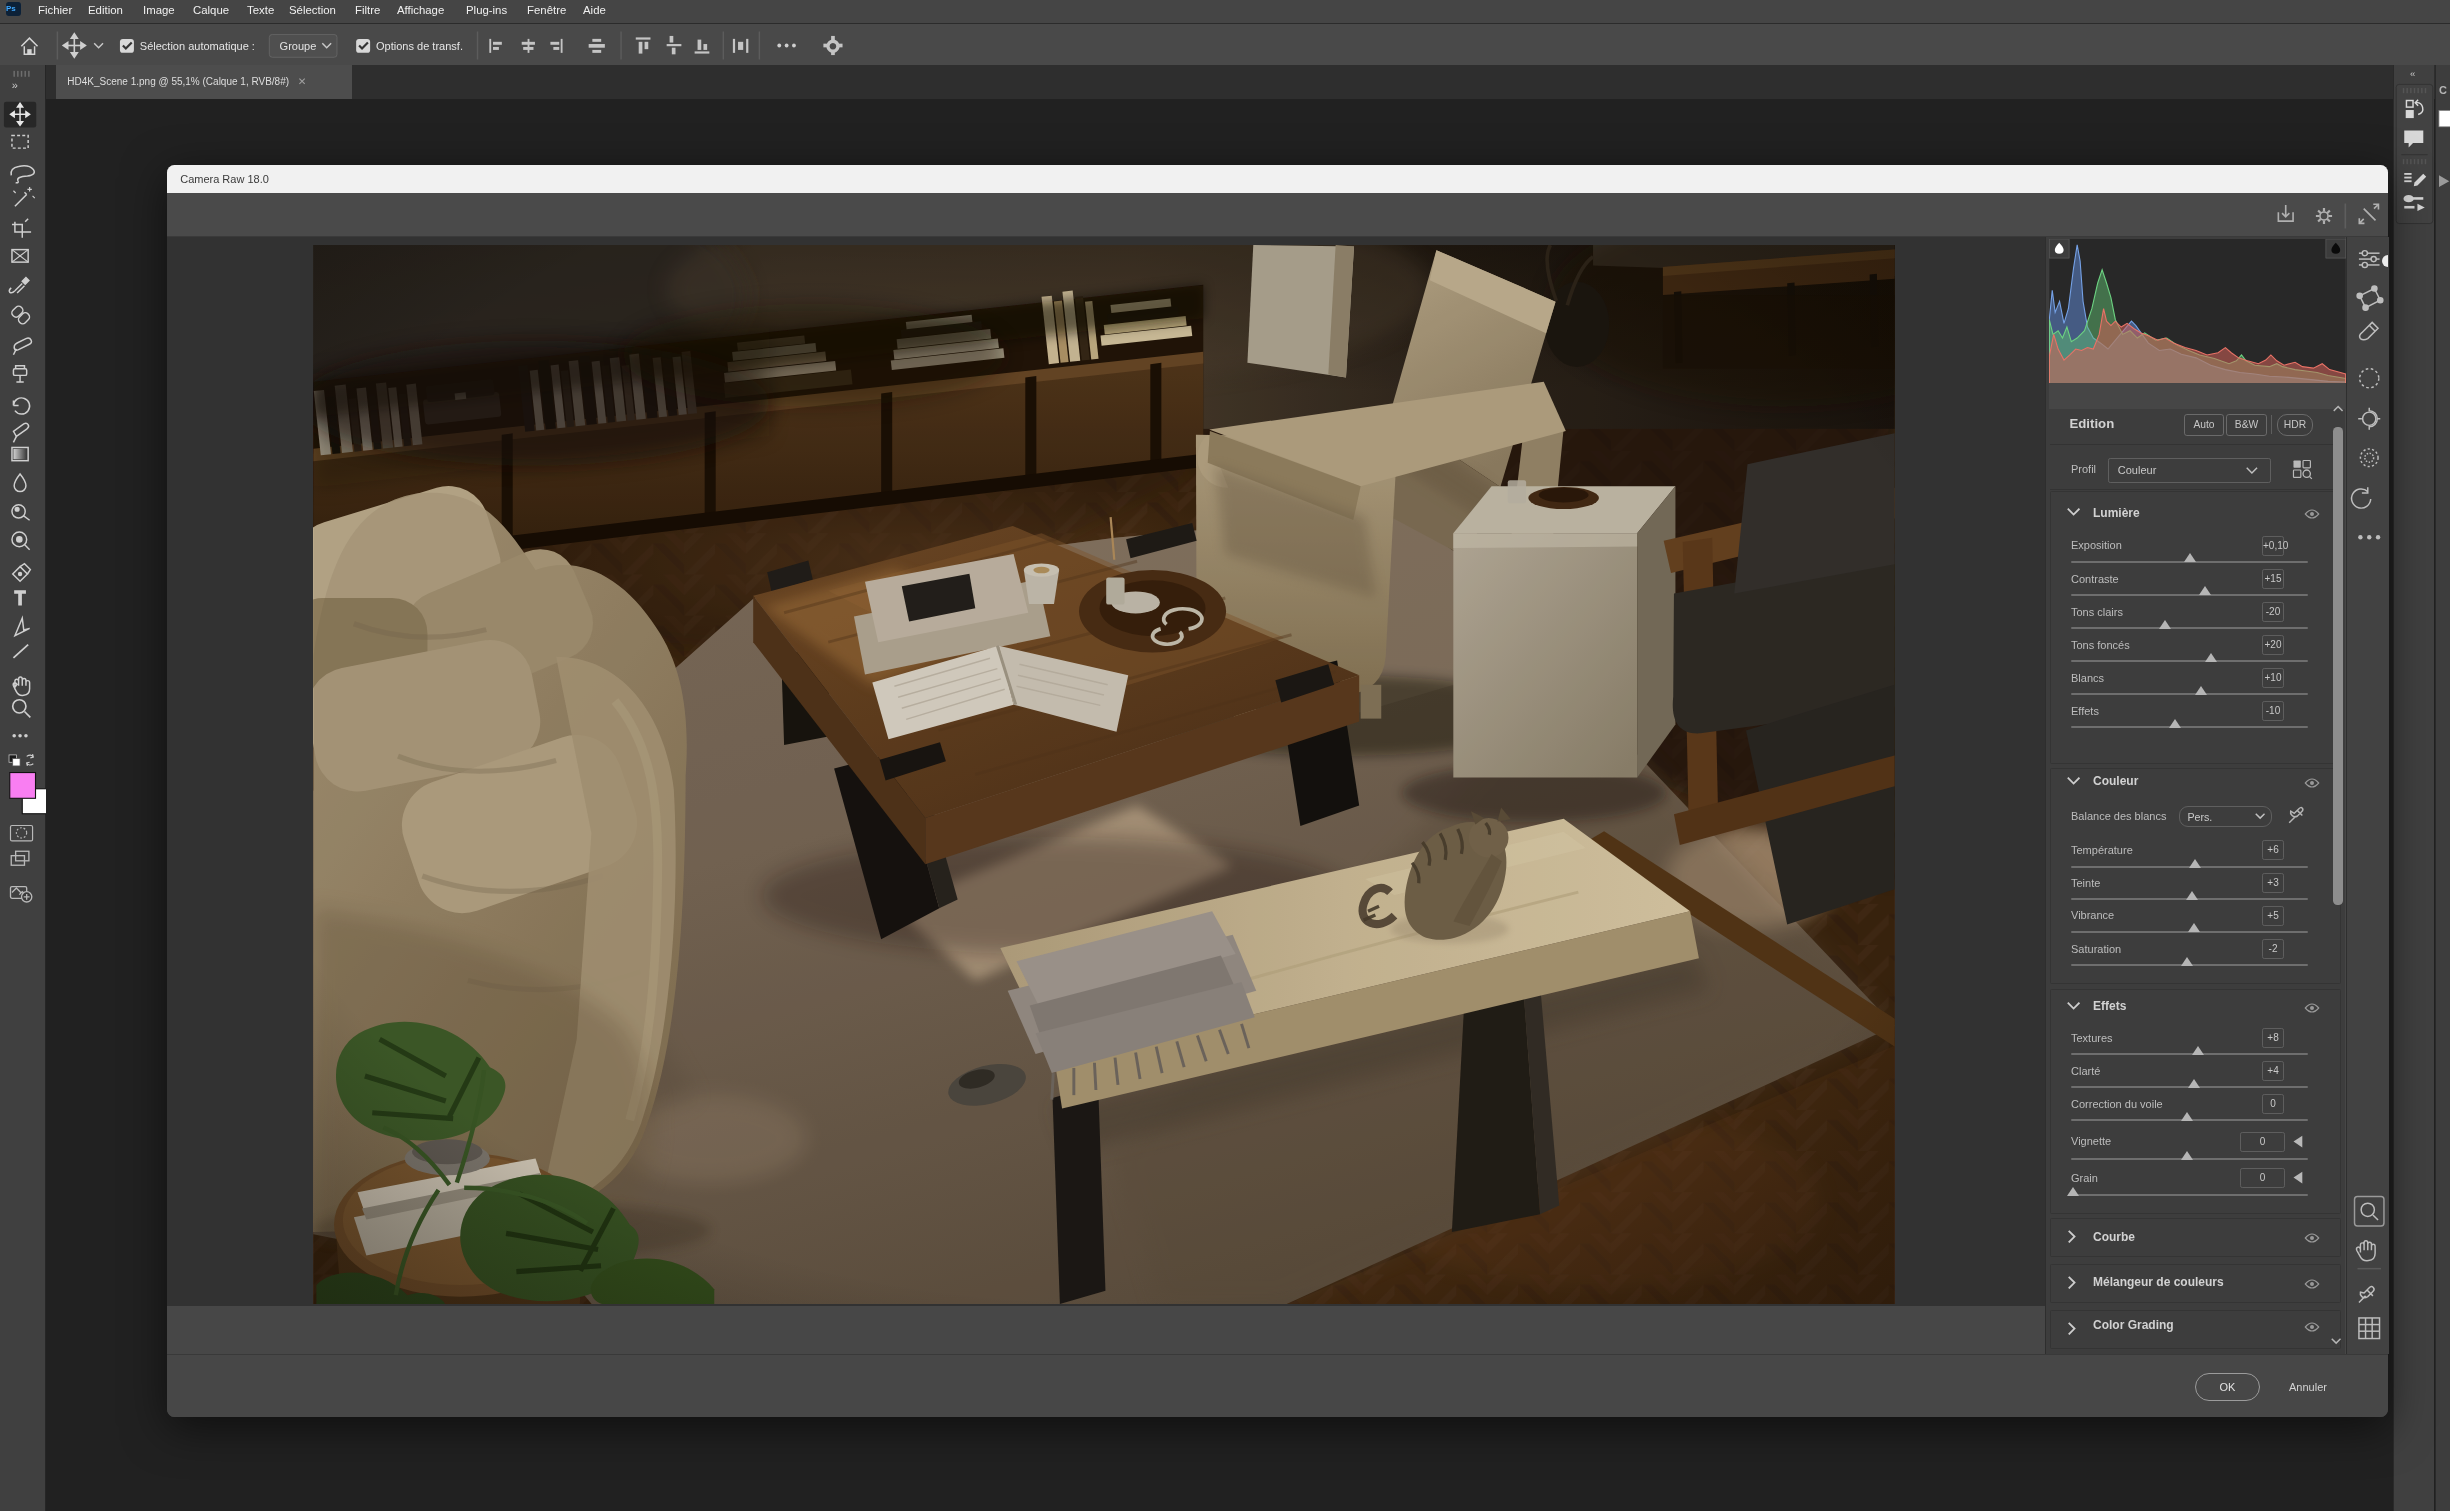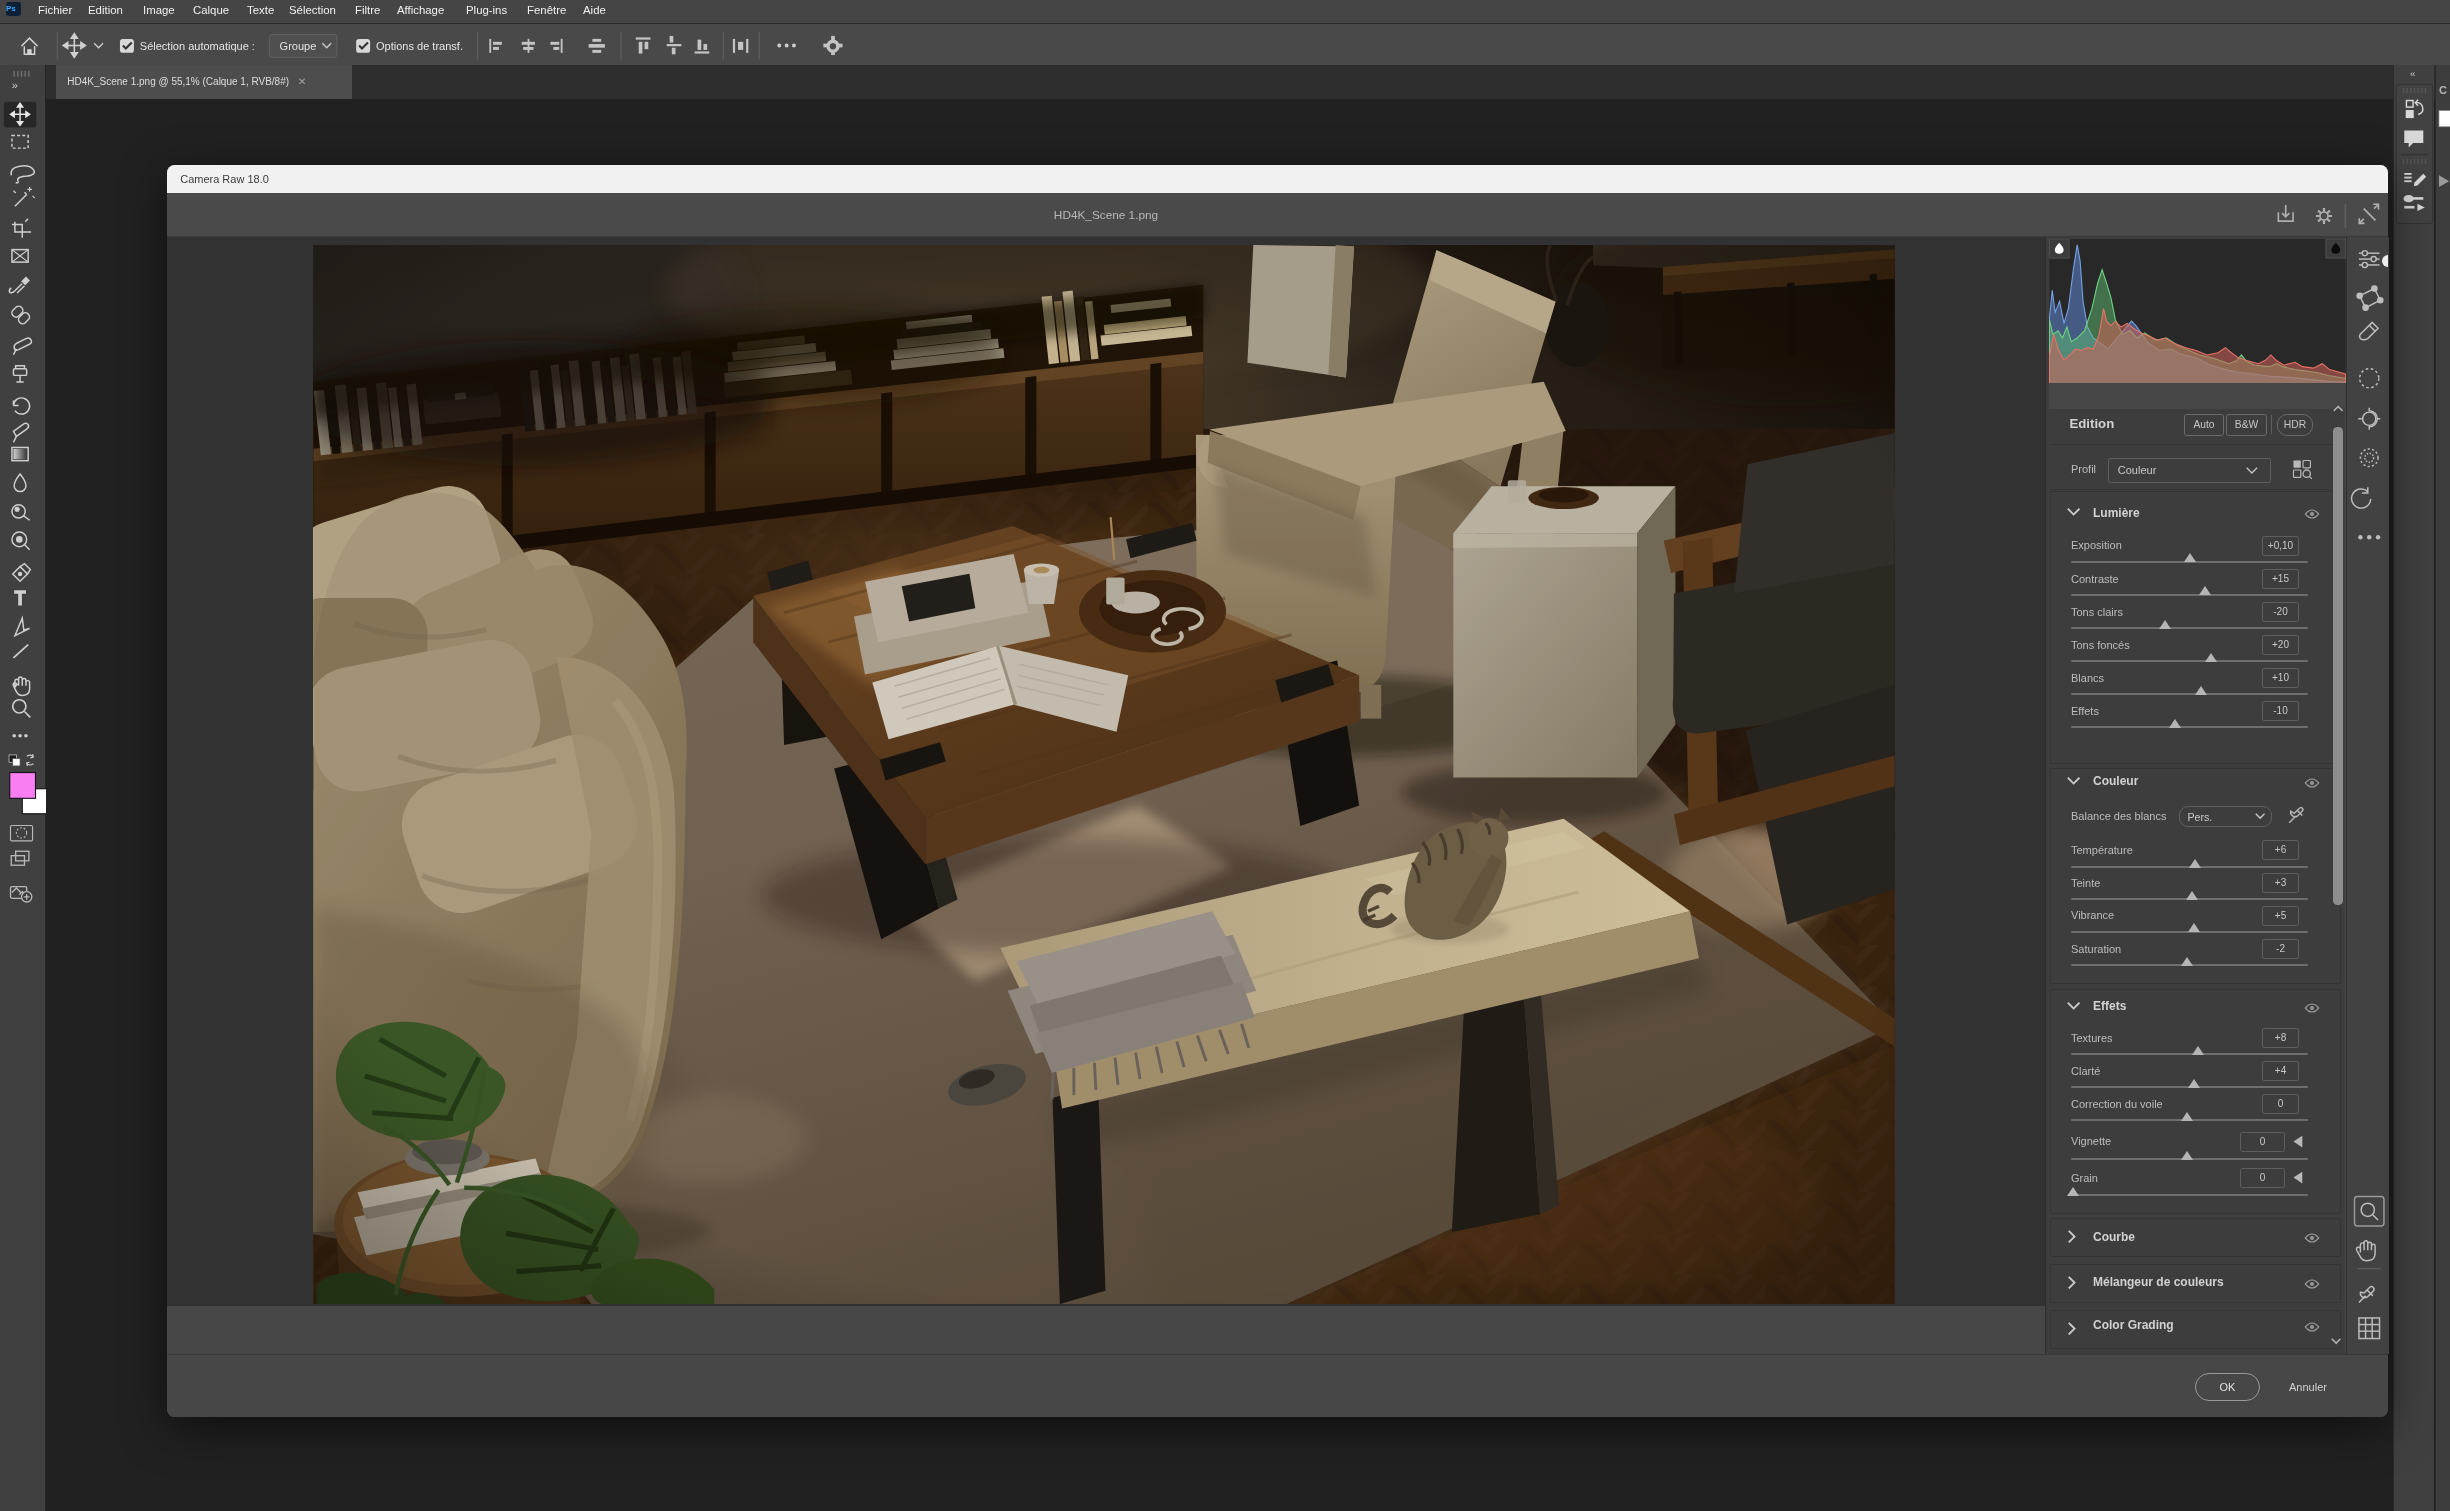--- a/index.html
+++ b/index.html
@@ -27,21 +27,21 @@
 #preview{left:0;top:72px;width:1878px;height:1069px;background:#323232}
 #photo{left:146px;top:8px;width:1582px;height:1059px;background:#42332a;overflow:hidden}
 #ajuster{left:0;top:1141px;width:1878px;height:48px;background:#474747;border-top:0.7px solid #3a3a3a;color:#cfcfcf;font-size:10.7px}
 #footer{left:0;top:1189px;width:2221px;height:63px;background:#474747;border-top:0.7px solid #393939;border-radius:0 0 7.4px 7.4px}
 #okbtn{left:2028px;top:18.4px;width:65px;height:28px;border:1.1px solid #9b9b9b;border-radius:14px;color:#e3e3e3;font-size:11px;text-align:center;line-height:26px}
 #annuler{left:2122px;top:18.4px;height:28px;color:#d3d3d3;font-size:11px;line-height:28px}
 
 #rpanel{left:1878px;top:72px;width:300px;height:1117px;background:#3d3d3d;border-left:0.7px solid #2e2e2e}
 #toolstrip{left:2179px;top:72px;width:43px;height:1117px;background:#424242;border-left:0.7px solid #2f2f2f}
 .sl{position:absolute;color:#bdbdbd;font-size:11px}
-.sv{position:absolute;width:37px;height:20px;border:0.7px solid #5e5e5e;border-radius:2.2px;color:#c9c9c9;font-size:10px;text-align:center;line-height:18.4px}
+.sv{position:absolute;width:22px;height:20px;border:0.7px solid #5e5e5e;border-radius:2.2px;color:#c9c9c9;font-size:10px;text-align:center;line-height:18.4px}
 .tr{position:absolute;left:25px;width:237px;height:2.2px;background:#6e6e6e;border-radius:1.5px}
 .th{position:absolute;width:0;height:0;border-left:6.6px solid transparent;border-right:6.6px solid transparent;border-bottom:9.6px solid #b5b5b5}
 .hd{position:absolute;color:#d2d2d2;font-weight:bold;font-size:12px}
 .eye{position:absolute;width:16px;height:16px}
 .hline{position:absolute;left:4.4px;width:291px;height:0.7px;background:#333}
 .secbox{position:absolute;left:4.4px;width:291px;border:0.7px solid #343434;border-radius:1.5px}
 </style></head>
 <body>
 <div id="root">
 
@@ -298,21 +298,20 @@
     <svg width="15.5" height="1446" viewBox="0 0 21 1966">
       <text x="4" y="40" fill="#b5b5b5" font-size="15" font-weight="bold">C</text>
       <rect x="4" y="62" width="17" height="22" fill="#fff" stroke="#888"></rect>
       <path d="M4 150 l14 8 l-14 8 z" fill="#9a9a9a"></path>
     </svg>
   </div>
 
   <div id="dlg" class="abs">
     <div id="dlgtitle" class="abs">Camera Raw 18.0</div>
     <div id="fstrip" class="abs">
-        <div id="fname">HD4K_Scene 1.png</div>
       <svg class="abs" style="left:2104px;top:8.8px" width="117px" height="28" viewBox="0 0 159 38">
         <g stroke="#b0b0b0" stroke-width="2.2" fill="none">
           <path d="M10 14 V26 H30 V14 M20 4 V20 M15 15 l5 5 l5 -5"></path>
           <g>
               <circle cx="72" cy="19" r="5.5"></circle>
               <path d="M72 8 v5 M72 25 v5 M61 19 h5 M78 19 h5 M64 11.5 l3.5 3.5 M76.5 23 l3.5 3.5 M80 11.5 L76.5 15 M67.5 23 L64 26.5" stroke-width="3"></path>
             </g>
           <line x1="101" y1="2" x2="101" y2="36" stroke="#5e5e5e"></line>
           <path d="M122 26 l-6 6 m0 -7 v7 h7 M136 12 l6 -6 m0 7 v-7 h-7 M122 12 l16 16" transform="translate(4,-3)"></path>
         </g>

